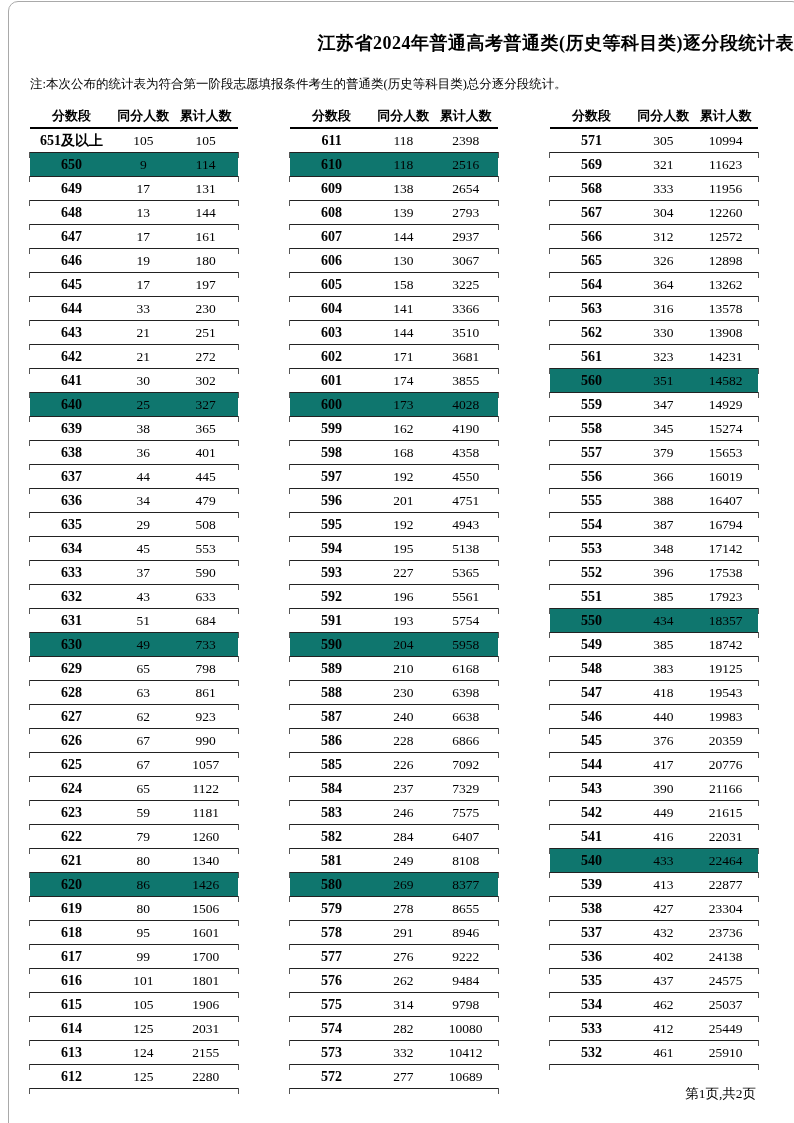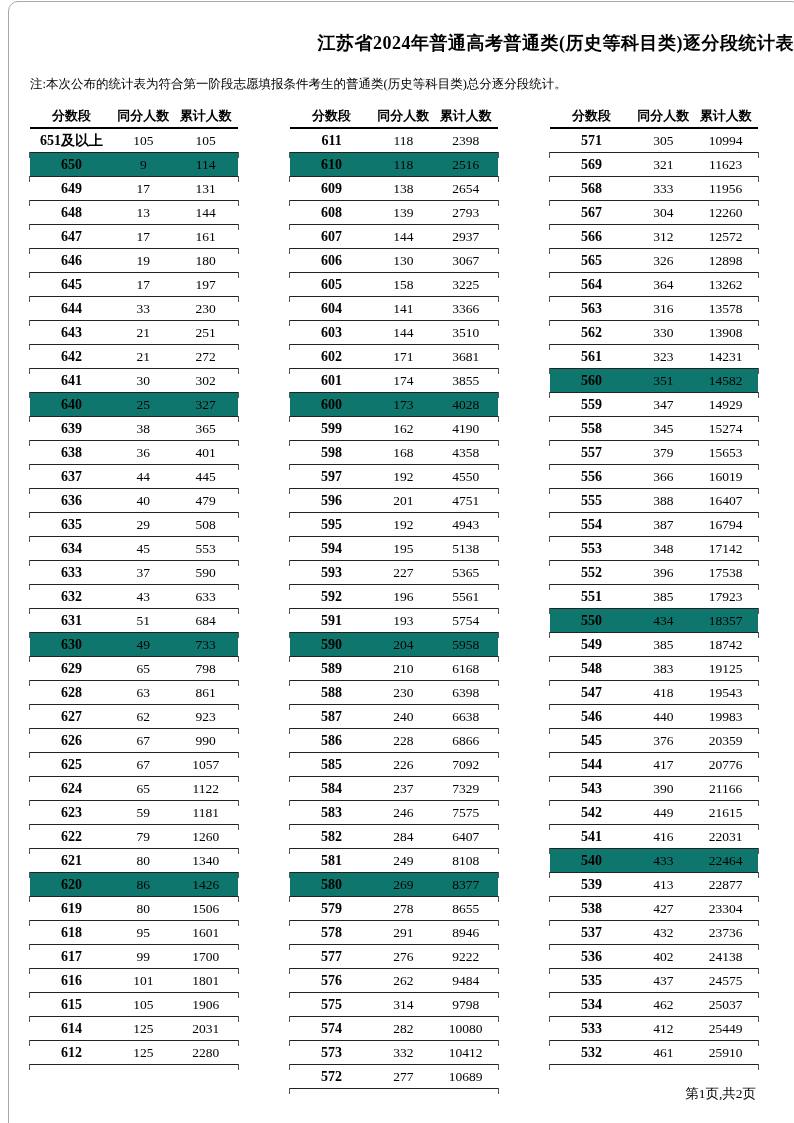--- a/index.html
+++ b/index.html
@@ -176,21 +176,21 @@
             <div class="tcell c1">36</div>
             <div class="tcell c2">401</div>
           </div>
           <div class="trow">
             <div class="tcell c0">637</div>
             <div class="tcell c1">44</div>
             <div class="tcell c2">445</div>
           </div>
           <div class="trow">
             <div class="tcell c0">636</div>
-            <div class="tcell c1">40</div>
+            <div class="tcell c1">34</div>
             <div class="tcell c2">479</div>
           </div>
           <div class="trow">
             <div class="tcell c0">635</div>
             <div class="tcell c1">29</div>
             <div class="tcell c2">508</div>
           </div>
           <div class="trow">
             <div class="tcell c0">634</div>
             <div class="tcell c1">45</div>
@@ -288,20 +288,25 @@
           </div>
           <div class="trow">
             <div class="tcell c0">615</div>
             <div class="tcell c1">105</div>
             <div class="tcell c2">1906</div>
           </div>
           <div class="trow">
             <div class="tcell c0">614</div>
             <div class="tcell c1">125</div>
             <div class="tcell c2">2031</div>
+          </div>
+          <div class="trow">
+            <div class="tcell c0">613</div>
+            <div class="tcell c1">124</div>
+            <div class="tcell c2">2155</div>
           </div>
           <div class="trow">
             <div class="tcell c0">612</div>
             <div class="tcell c1">125</div>
             <div class="tcell c2">2280</div>
           </div>
         </div>
       <div class="table">
         <div class="thead">
           <div class="hcell c0">分数段</div>

